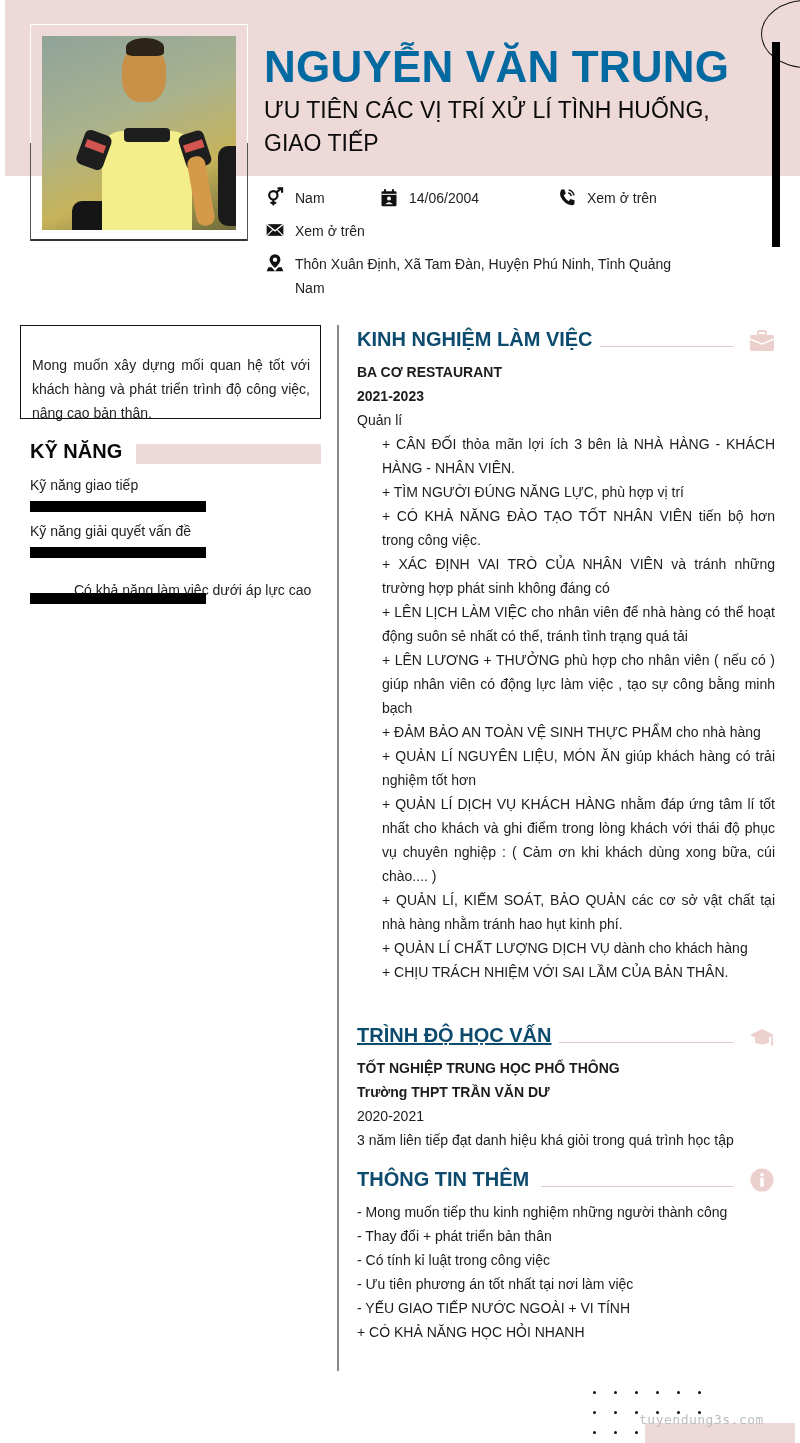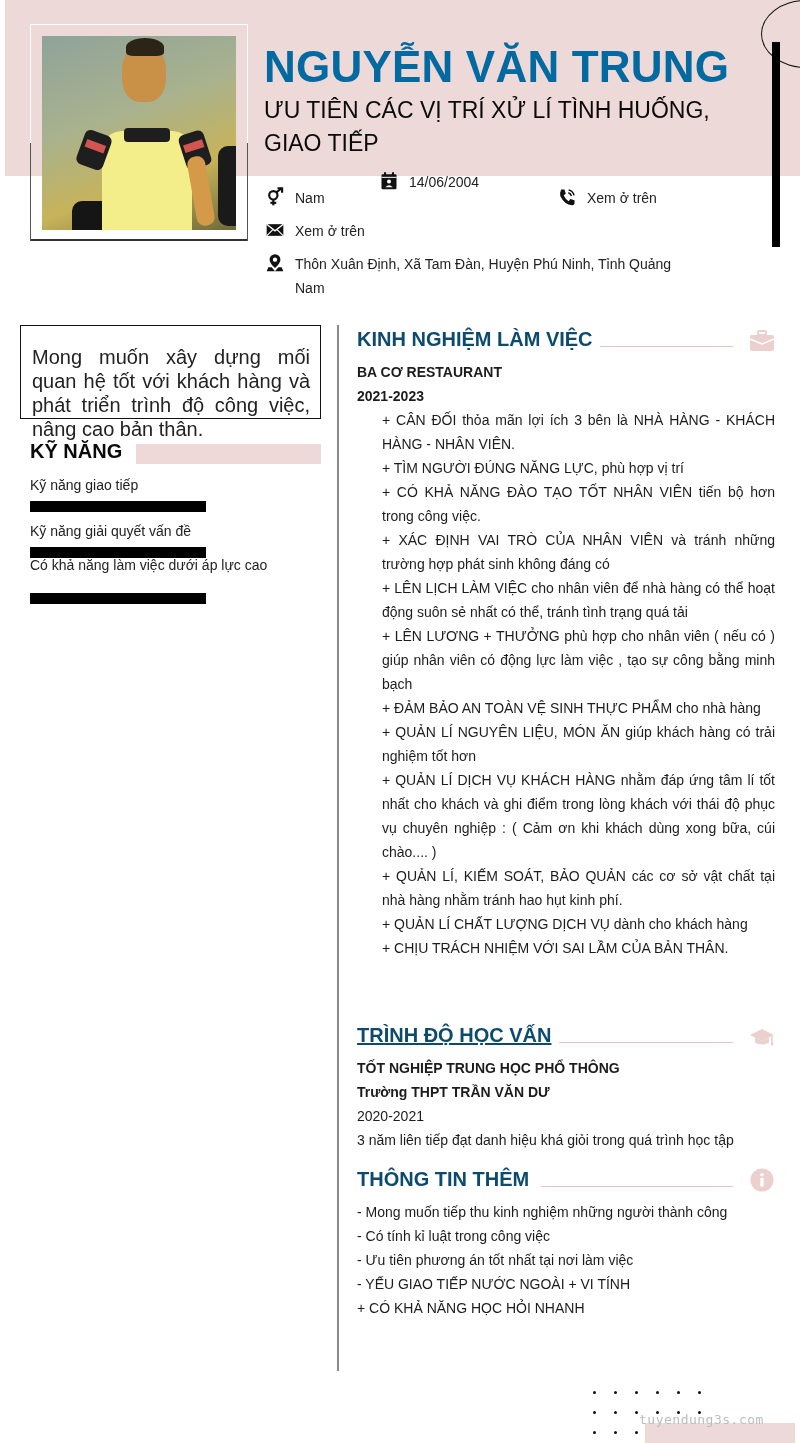--- a/index.html
+++ b/index.html
@@ -26,21 +26,21 @@
   .photo .arm { position: absolute; left: 150px; top: 120px; width: 18px; height: 70px; background: #d49a4a; border-radius: 8px; transform: rotate(-10deg); }
   .photo .bike { position: absolute; left: 176px; top: 110px; width: 30px; height: 80px; background: #1a1a1a; border-radius: 10px; }
 
   .name { position: absolute; left: 264px; top: 40px; font-size: 44px; font-weight: 700; letter-spacing: 0.2px; color: #0369a1; line-height: 54px; white-space: nowrap; }
   .headline { position: absolute; left: 264px; top: 94px; width: 500px; font-size: 23px; font-weight: 400; color: #0a0a0a; line-height: 33px; text-transform: uppercase; }
 
   .contact { position: absolute; font-size: 14px; color: #222; display: flex; align-items: flex-start; line-height: 24px; }
   .contact .ic { width: 22px; height: 22px; margin-right: 9px; display: inline-flex; align-items: center; justify-content: center; flex-shrink: 0; }
   .contact .ic svg { width: 20px; height: 20px; }
 
-  .objective { position: absolute; left: 20px; top: 325px; width: 301px; height: 94px; border: 1.5px solid #111; padding: 19px 10px 0 11px; font-size: 20px; line-height: 24px; text-align: justify; color: #222; }
+  .objective { position: absolute; left: 20px; top: 325px; width: 301px; height: 94px; border: 1.5px solid #111; padding: 27px 10px 0 11px; font-size: 14px; line-height: 24px; text-align: justify; color: #222; }
 
   .skills-title { position: absolute; left: 30px; top: 440px; font-size: 20px; font-weight: 700; color: #0a0a0a; }
   .skills-band { position: absolute; left: 136px; top: 444px; width: 185px; height: 20px; background: #ecd9d8; }
   .skill { position: absolute; left: 30px; font-size: 14px; color: #222; }
   .skill-bar { position: absolute; left: 30px; width: 176px; height: 11px; background: #000; }
 
   .vdivider { position: absolute; left: 337px; top: 325px; width: 2px; height: 1046px; background: #8a8a8a; }
 
   .section-title { position: absolute; left: 357px; font-size: 20px; font-weight: 700; color: #0c4a6e; white-space: nowrap; }
   .section-line { position: absolute; height: 1px; background: #e3c6c4; }
@@ -84,21 +84,21 @@
     <svg viewBox="0 0 24 24">
         <circle cx="10" cy="10" r="5" fill="none" stroke="#111" stroke-width="2.6"></circle>
         <line x1="10" y1="15" x2="10" y2="22" stroke="#111" stroke-width="2.6"></line>
         <line x1="6.5" y1="19" x2="13.5" y2="19" stroke="#111" stroke-width="2.6"></line>
         <line x1="13.5" y1="6.5" x2="20" y2="1.5" stroke="#111" stroke-width="2.6"></line>
         <polyline points="15,1.5 20.5,1.5 20.5,7" fill="none" stroke="#111" stroke-width="2.6"></polyline>
       </svg>
   </span>
   <span>Nam</span>
 </div>
-<div class="contact" style="left:378px; top:170px;">
+<div class="contact" style="left:378px; top:186px;align-items:center;">
   <span class="ic">
     <svg viewBox="0 0 24 24">
         <rect x="3" y="4" width="18" height="18" rx="1.5" fill="#111"></rect>
         <rect x="6" y="1.5" width="2.5" height="5" fill="#111"></rect>
         <rect x="15.5" y="1.5" width="2.5" height="5" fill="#111"></rect>
         <rect x="3" y="7" width="18" height="1.2" fill="#fff"></rect>
         <circle cx="12" cy="12.5" r="2.4" fill="#fff"></circle>
         <path d="M7.5 19.5 q4.5 -5 9 0 z" fill="#fff"></path>
       </svg>
   </span>
@@ -137,37 +137,38 @@
 </div>
 
 <div class="objective">Mong muốn xây dựng mối quan hệ tốt với khách hàng và phát triển trình độ công việc, nâng cao bản thân.</div>
 
 <div class="skills-title">KỸ NĂNG</div>
 <div class="skills-band"></div>
 <div class="skill" style="top:477px;">Kỹ năng giao tiếp</div>
 <div class="skill-bar" style="top:501px;"></div>
 <div class="skill" style="top:523px;">Kỹ năng giải quyết vấn đề</div>
 <div class="skill-bar" style="top:547px;"></div>
-<div class="skill" style="top:557px;">Có khả năng làm việc dưới áp lực cao</div>
+<div class="skill" style="top:582px;margin-left:44px;">Có khả năng làm việc dưới áp lực cao</div>
 <div class="skill-bar" style="top:593px;"></div>
 
 <div class="vdivider"></div>
 
 <div class="section-title" style="top:328px;">KINH NGHIỆM LÀM VIỆC</div>
 <div class="section-line" style="left:600px; top:346px; width:133px;"></div>
 <div class="section-icon" style="top:329px;">
   <svg viewBox="0 0 26 24">
       <rect x="9" y="2" width="8" height="4" rx="1" fill="none" stroke="#ecd0cd" stroke-width="2"></rect>
       <rect x="1" y="6" width="24" height="16" rx="2" fill="#ecd0cd"></rect>
       <polyline points="1,10 13,15 25,10" fill="none" stroke="#fff" stroke-width="1.4"></polyline>
     </svg>
 </div>
 <div class="body-col" style="top:360px;">
   <div class="b">BA CƠ RESTAURANT</div>
   <div class="b">2021-2023</div>
+  <div>Quản lí</div>
   <div class="j">+ CÂN ĐỐI thỏa mãn lợi ích 3 bên là NHÀ HÀNG - KHÁCH HÀNG - NHÂN VIÊN.</div>
   <div class="j">+ TÌM NGƯỜI ĐÚNG NĂNG LỰC, phù hợp vị trí</div>
   <div class="j">+ CÓ KHẢ NĂNG ĐÀO TẠO TỐT NHÂN VIÊN tiến bộ hơn trong công việc.</div>
   <div class="j">+ XÁC ĐỊNH VAI TRÒ CỦA NHÂN VIÊN và tránh những trường hợp phát sinh không đáng có</div>
   <div class="j">+ LÊN LỊCH LÀM VIỆC cho nhân viên để nhà hàng có thể hoạt động suôn sẻ nhất có thể, tránh tình trạng quá tải</div>
   <div class="j">+ LÊN LƯƠNG + THƯỞNG phù hợp cho nhân viên ( nếu có ) giúp nhân viên có động lực làm việc , tạo sự công bằng minh bạch</div>
   <div class="j">+ ĐẢM BẢO AN TOÀN VỆ SINH THỰC PHẨM cho nhà hàng</div>
   <div class="j">+ QUẢN LÍ NGUYÊN LIỆU, MÓN ĂN giúp khách hàng có trải nghiệm tốt hơn</div>
   <div class="j">+ QUẢN LÍ DỊCH VỤ KHÁCH HÀNG nhằm đáp ứng tâm lí tốt nhất cho khách và ghi điểm trong lòng khách với thái độ phục vụ chuyên nghiệp : ( Cảm ơn khi khách dùng xong bữa, cúi chào.... )</div>
   <div class="j">+ QUẢN LÍ, KIẾM SOÁT, BẢO QUẢN các cơ sở vật chất tại nhà hàng nhằm tránh hao hụt kinh phí.</div>
@@ -196,20 +197,21 @@
 <div class="section-line" style="left:541px; top:1186px; width:192px;"></div>
 <div class="section-icon" style="top:1168px;">
   <svg viewBox="0 0 26 24">
       <circle cx="13" cy="12" r="11.5" fill="#ecd0cd"></circle>
       <circle cx="13" cy="6.8" r="1.8" fill="#fff"></circle>
       <rect x="11.3" y="9.8" width="3.4" height="9" rx="0.8" fill="#fff"></rect>
     </svg>
 </div>
 <div class="body-col" style="top:1200px;">
   <div>- Mong muốn tiếp thu kinh nghiệm những người thành công</div>
+  <div>- Thay đổi + phát triển bản thân</div>
   <div>- Có tính kỉ luật trong công việc</div>
   <div>- Ưu tiên phương án tốt nhất tại nơi làm việc</div>
   <div>- YẾU GIAO TIẾP NƯỚC NGOÀI + VI TÍNH</div>
   <div>+ CÓ KHẢ NĂNG HỌC HỎI NHANH</div>
 </div>
 
 <div class="dots">
   <span style="left:5px;top:5px"></span>
     <span style="left:26px;top:5px"></span>
     <span style="left:47px;top:5px"></span>

